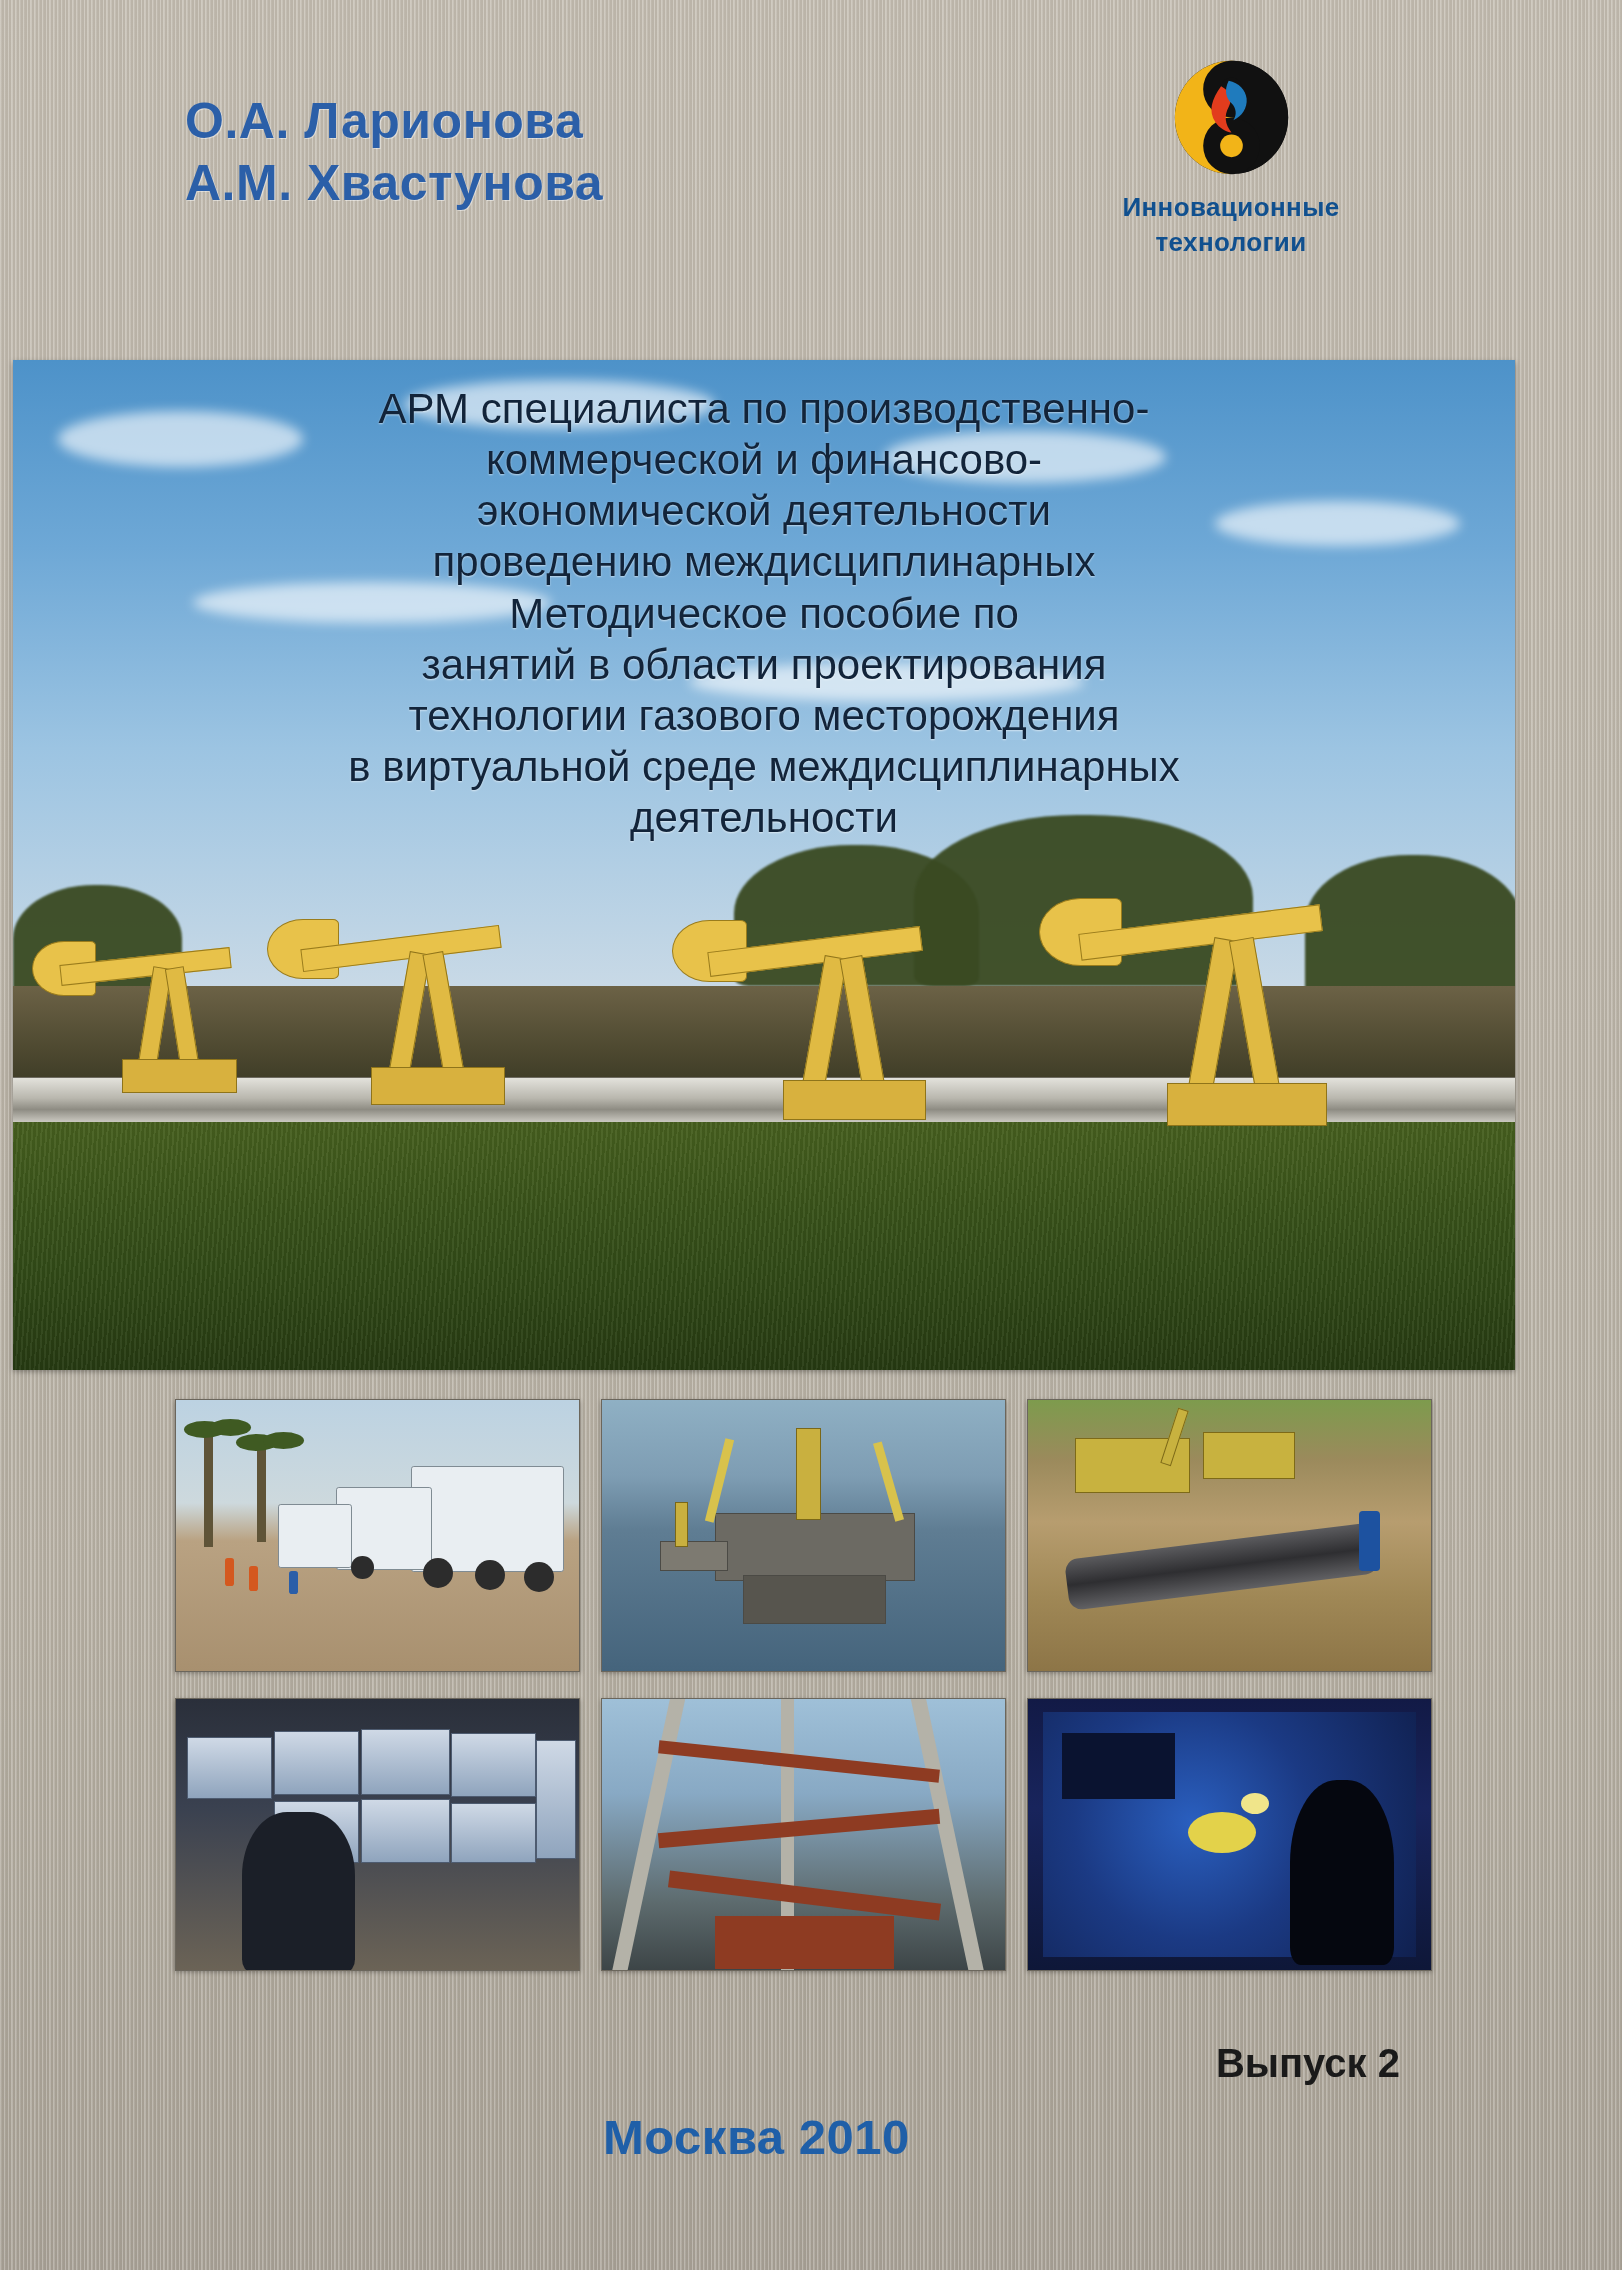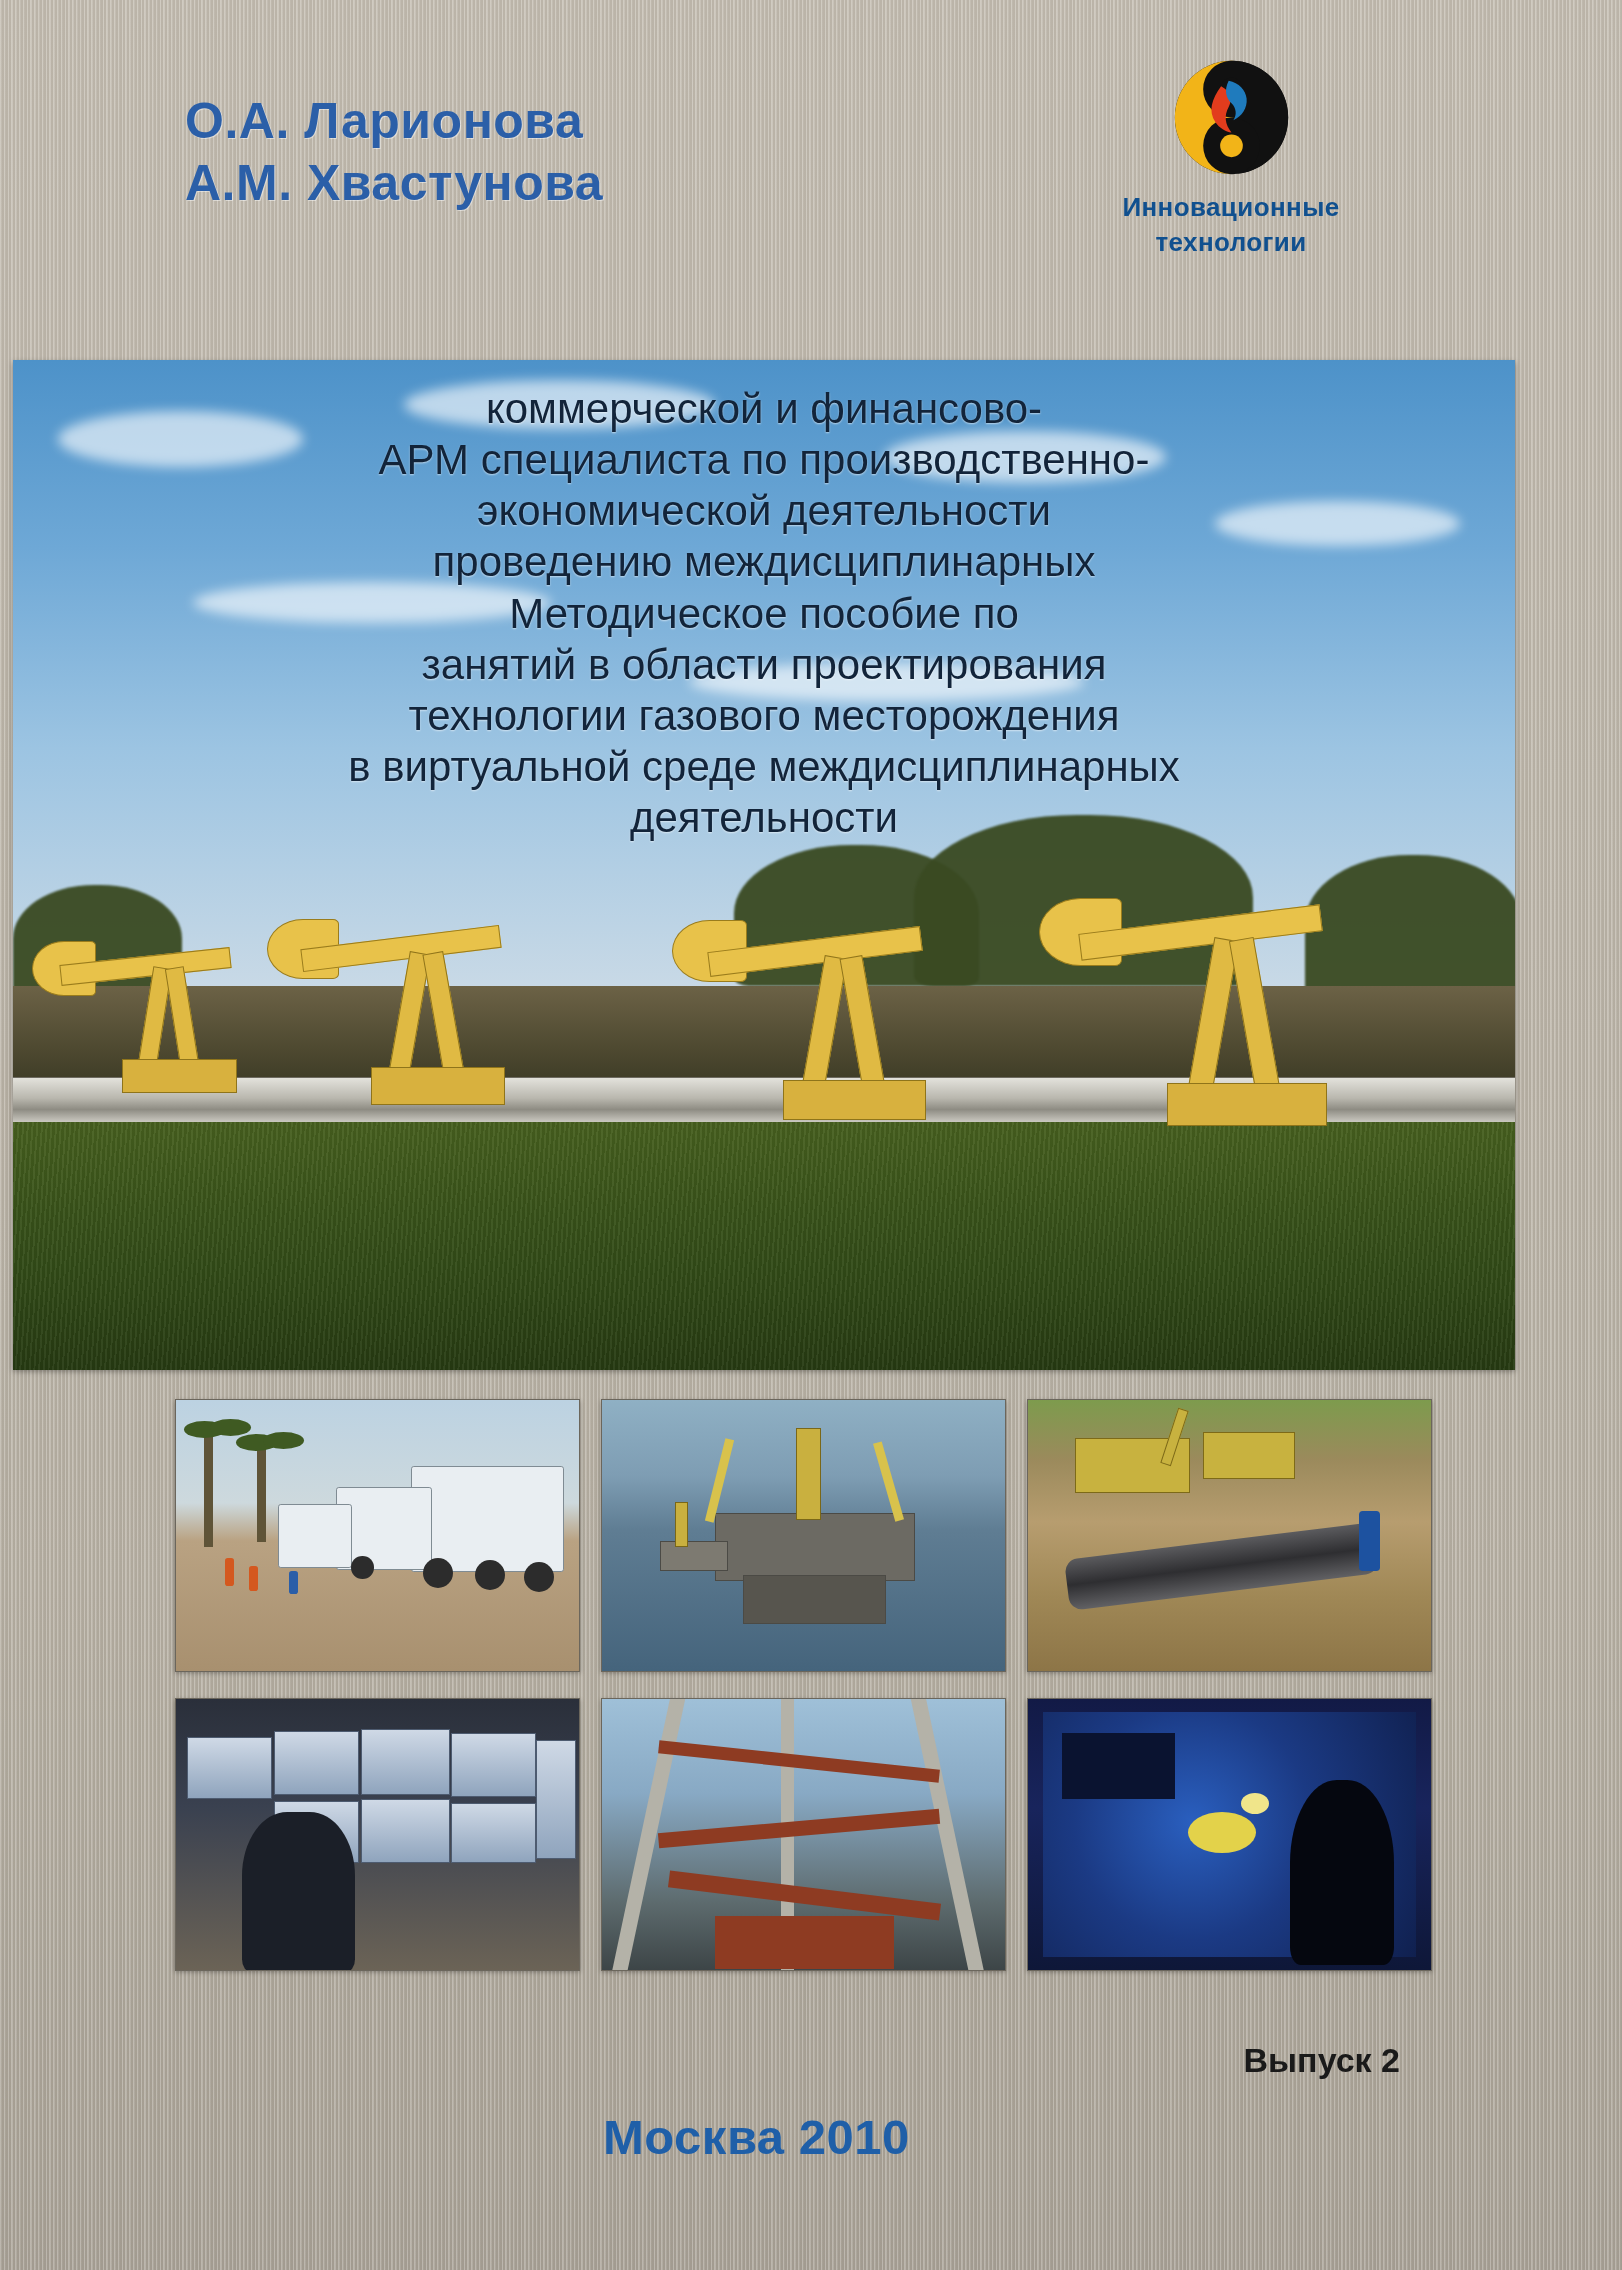--- a/index.html
+++ b/index.html
@@ -203,21 +203,21 @@
   .p6 .blob { position:absolute; background:#e3d24a; border-radius:50%; }
   .p6 .sil { position:absolute; background:#05070f; border-radius:45% 45% 10% 10%; }
 
   
   .issue {
     position: absolute;
     right: 222px;
     top: 2041px;
     color: #1a1a1a;
     font-weight: bold;
-    font-size: 34px;
+    font-size: 40px;
   }
   .city-year {
     position: absolute;
     left: 603px;
     top: 2109px;
     color: #1f5fa8;
     font-weight: bold;
     font-size: 49px;
     letter-spacing: 0.5px;
   }
@@ -294,22 +294,22 @@
 
     <div class="pumpjack" style="left:1026px;bottom:24%;width:311px;height:235px;">
       <div class="pj-head" style="left:0;top:5.6px;width:81px;height:66px;"></div>
       <div class="pj-beam" style="left:40px;top:26px;width:241px;height:24.5px;transform:rotate(-7deg);"></div>
       <div class="pj-post" style="left:162px;top:45px;width:22.6px;height:151px;transform:rotate(10deg);"></div>
       <div class="pj-post" style="left:203px;top:45px;width:22.6px;height:151px;transform:rotate(-10deg);"></div>
       <div class="pj-base" style="left:128px;top:190px;width:158px;height:41px;"></div>
     </div>
 
     <div class="hero-title">
+      <div>АРМ специалиста по производственно-</div>
       <div>коммерческой и финансово-</div>
-      <div>АРМ специалиста по производственно-</div>
       <div>экономической деятельности</div>
       <div>проведению междисциплинарных</div>
       <div>Методическое пособие по</div>
       <div>занятий в области проектирования</div>
       <div>технологии газового месторождения</div>
       <div>в виртуальной среде междисциплинарных</div>
       <div>деятельности</div>
     </div>
   </div>
 

